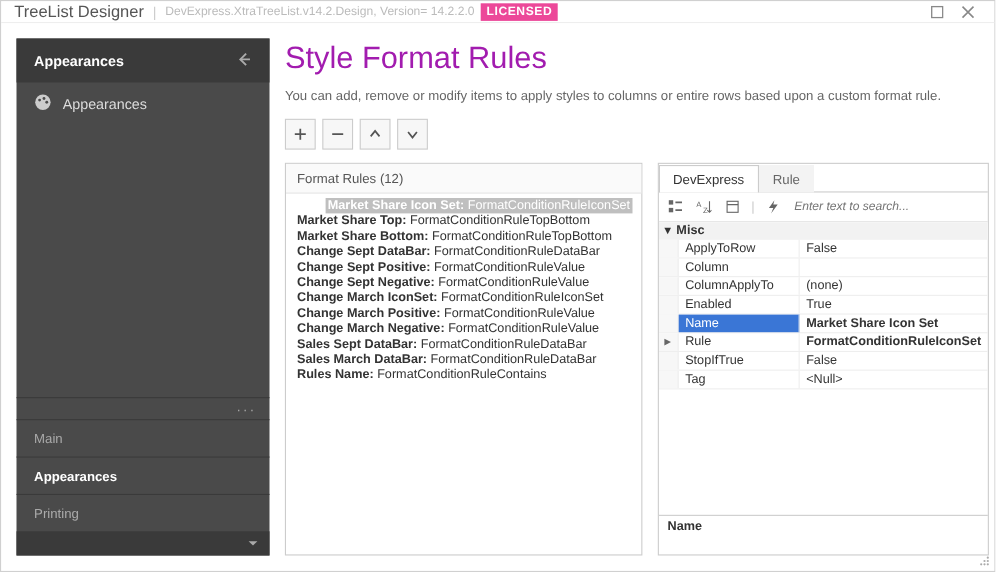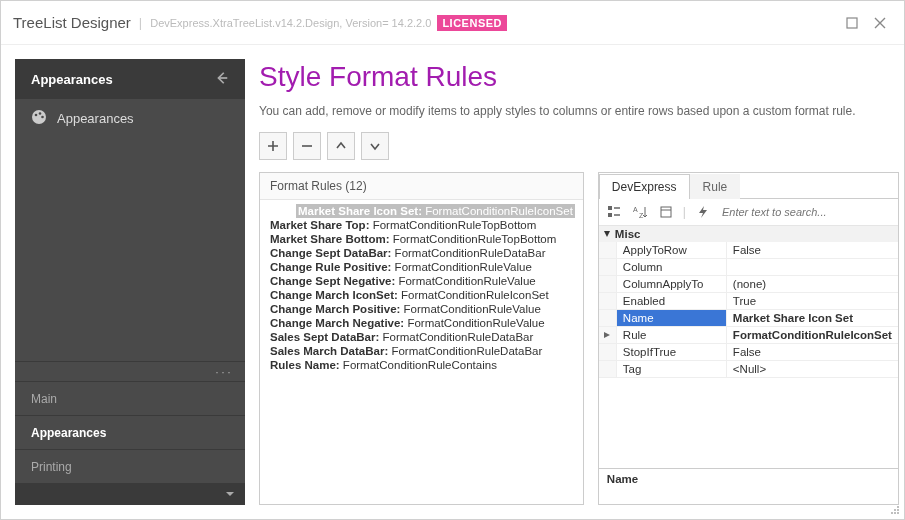--- a/index.html
+++ b/index.html
@@ -12,21 +12,21 @@
   }
   .window {
     width: 905px;
     height: 520px;
     border: 1px solid #d0d0d0;
     position: relative;
     display: flex;
     flex-direction: column;
   }
   .titlebar {
-    height: 44px;
+    height: 20px;
     display: flex;
     align-items: center;
     padding: 0 12px;
     border-bottom: 1px solid #eee;
     font-size: 13px;
   }
   .titlebar .title { color: #555; font-weight: 400; font-size: 15px; }
   .titlebar .sep { color: #ccc; margin: 0 8px; }
   .titlebar .subtitle { color: #bbb; font-size: 11px; }
   .license-badge {
@@ -375,21 +375,21 @@
 
       <div class="panels">
 
         <div class="panel rules-panel">
           <div class="panel-header">Format Rules (12)</div>
           <div class="rules-list" id="rules-list">
               <div class="rule-row selected"><span class="rname">Market Share Icon Set: </span><span class="rtype">FormatConditionRuleIconSet</span></div>
               <div class="rule-row"><span class="rname">Market Share Top: </span><span class="rtype">FormatConditionRuleTopBottom</span></div>
               <div class="rule-row"><span class="rname">Market Share Bottom: </span><span class="rtype">FormatConditionRuleTopBottom</span></div>
               <div class="rule-row"><span class="rname">Change Sept DataBar: </span><span class="rtype">FormatConditionRuleDataBar</span></div>
-              <div class="rule-row"><span class="rname">Change Rule Positive: </span><span class="rtype">FormatConditionRuleValue</span></div>
+              <div class="rule-row"><span class="rname">Change Sept Positive: </span><span class="rtype">FormatConditionRuleValue</span></div>
               <div class="rule-row"><span class="rname">Change Sept Negative: </span><span class="rtype">FormatConditionRuleValue</span></div>
               <div class="rule-row"><span class="rname">Change March IconSet: </span><span class="rtype">FormatConditionRuleIconSet</span></div>
               <div class="rule-row"><span class="rname">Change March Positive: </span><span class="rtype">FormatConditionRuleValue</span></div>
               <div class="rule-row"><span class="rname">Change March Negative: </span><span class="rtype">FormatConditionRuleValue</span></div>
               <div class="rule-row"><span class="rname">Sales Sept DataBar: </span><span class="rtype">FormatConditionRuleDataBar</span></div>
               <div class="rule-row"><span class="rname">Sales March DataBar: </span><span class="rtype">FormatConditionRuleDataBar</span></div>
               <div class="rule-row"><span class="rname">Rules Name: </span><span class="rtype">FormatConditionRuleContains</span></div>
             </div>
         </div>
 

